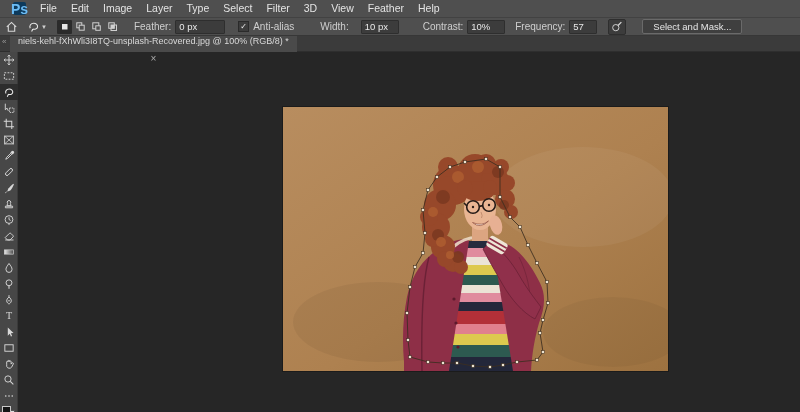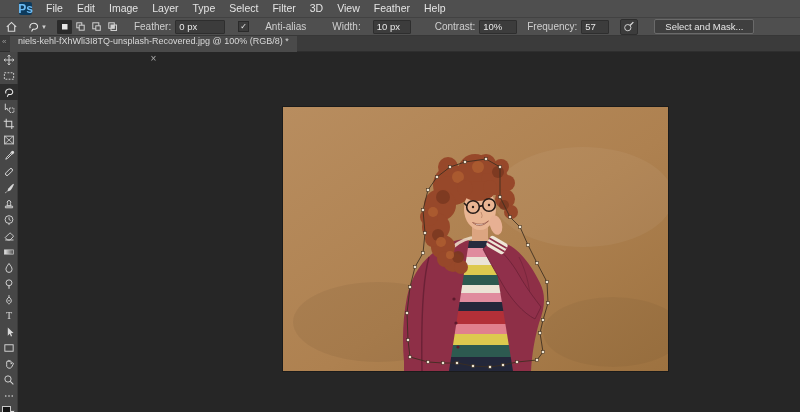--- a/index.html
+++ b/index.html
@@ -1,22 +1,22 @@
 <!DOCTYPE html>
 <html><head>
 <meta charset="utf-8">
 <style>
   html,body{margin:0;padding:0;background:#272727;}
   .app{position:relative;width:800px;height:412px;overflow:hidden;background:#272727;
        font-family:"Liberation Sans",sans-serif;user-select:none;}
   
   .menu-bar{position:absolute;top:0;left:0;right:0;height:18px;background:#4f4f4f;
             border-bottom:1px solid #424242;display:flex;align-items:center;z-index:6;box-sizing:border-box;}
-  .ps-logo{width:13px;height:13px;margin:0 7px 0 19px;background:#0d3a5c;color:#6cbcf5;
-           font-size:12px;font-weight:bold;display:flex;align-items:center;justify-content:center;border-radius:2px;}
+  .ps-logo{width:13px;height:13px;margin:0 7px 0 13px;background:#0d3a5c;color:#6cbcf5;
+           font-size:14px;font-weight:bold;display:flex;align-items:center;justify-content:center;border-radius:2px;}
   .menu-items{display:flex;align-items:center;}
   .menu-item{padding:0 7px;font-size:10.5px;color:#e4e4e4;line-height:17px;cursor:default;}
   
   .options-bar{position:absolute;top:18px;left:0;right:0;height:18px;background:#4f4f4f;
                border-bottom:1px solid #373737;display:flex;align-items:center;z-index:6;box-sizing:border-box;}
   .opt-icon{display:flex;align-items:center;justify-content:center;}
   .caret{font-size:6px;color:#cfcfcf;margin-left:1px;}
   .mode-group{display:flex;align-items:center;gap:1px;margin-left:10px;}
   .mode-btn{width:15px;height:14px;display:flex;align-items:center;justify-content:center;border-radius:1px;}
   .mode-btn.active{background:#2b2b2b;}
@@ -107,21 +107,21 @@
         <svg width="11" height="11" viewBox="0 0 11 11">
             <rect x="1.8" y="1.8" width="5.5" height="5.5" fill="none" stroke="#d0d0d0"></rect>
             <rect x="4" y="4" width="5.5" height="5.5" fill="none" stroke="#d0d0d0"></rect>
             <rect x="4" y="4" width="3.3" height="3.3" fill="#d0d0d0"></rect>
           </svg>
       </span>
     </span>
     <span class="opt-label" style="margin-left:14px">Feather:</span>
     <input class="opt-field" style="width: 42px; margin-left: 4px;" readonly="" value="0 px">
     <span class="checkbox" style="margin-left:13px">✓</span>
-    <span class="opt-label" style="margin-left:16px">Anti-alias</span>
+    <span class="opt-label" style="margin-left:4px">Anti-alias</span>
     <span class="opt-label" style="margin-left:26px">Width:</span>
     <input class="opt-field" style="width: 30px; margin-left: 12px;" readonly="" value="10 px">
     <span class="opt-label" style="margin-left:24px">Contrast:</span>
     <input class="opt-field" style="width: 30px; margin-left: 4px;" readonly="" value="10%">
     <span class="opt-label" style="margin-left:10px">Frequency:</span>
     <input class="opt-field" style="width: 20px; margin-left: 4px;" readonly="" value="57">
     <span class="pen-btn" style="margin-left:11px">
       <svg width="12" height="12" viewBox="0 0 13 13">
           <circle cx="5.2" cy="7.2" r="3.4" fill="none" stroke="#d8d8d8" stroke-width="1"></circle>
           <path d="M7.6 4.8 11.2 1.2" stroke="#d8d8d8" stroke-width="1.4"></path>

